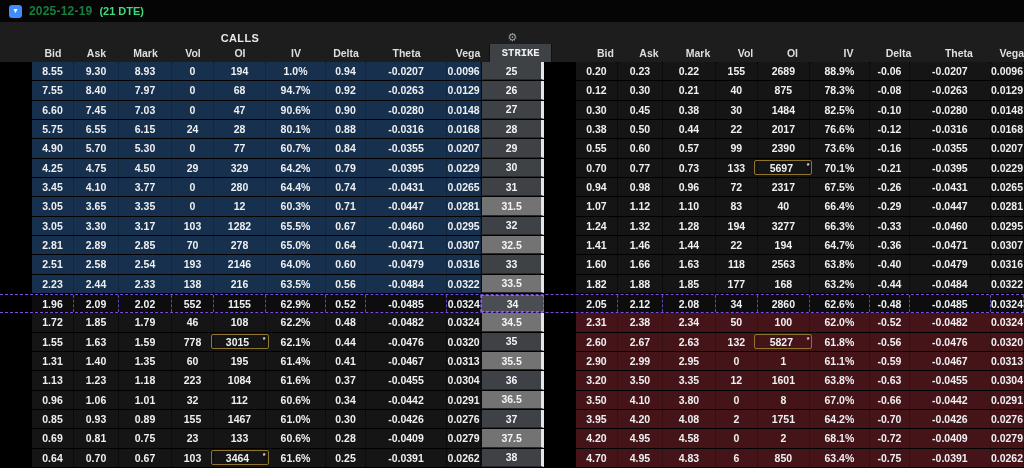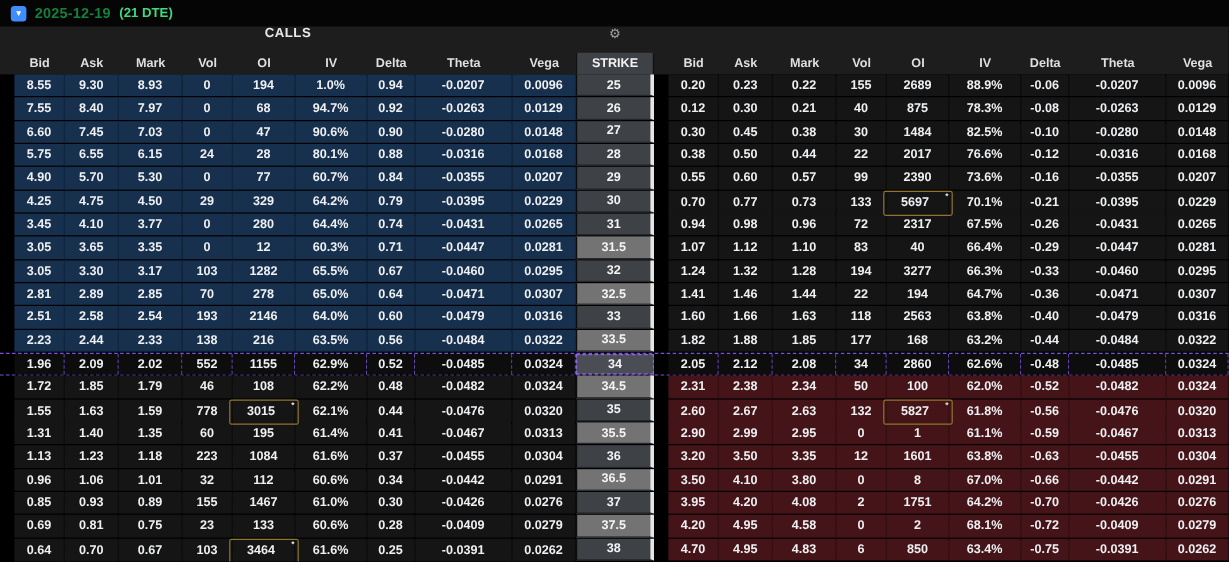--- a/index.html
+++ b/index.html
@@ -9,32 +9,32 @@
 
   
   .titlebar { height:22px; display:flex; align-items:center; gap:7px; padding-left:9px; background:#050505; }
   .expander { width:13px; height:13px; border-radius:3px; background:#3f8cff; color:#fff;
               display:flex; align-items:center; justify-content:center; font-size:8px; line-height:1; cursor:pointer; }
   .tb-date { font-size:12px; font-weight:700; color:#15803d; letter-spacing:.2px; }
   .tb-dte  { font-size:11px; font-weight:700; color:#3fd97f; }
 
   
   .header-band { background:#1d1d1d; }
-  .group-row { height:22px; display:flex; align-items:flex-start; }
+  .group-row { height:22px; display:flex; align-items:flex-end; }
   .group-calls { width:480px; text-align:center; font-size:11px; font-weight:700; color:#e8e8e8; letter-spacing:.4px; }
   .group-gear  { width:65px; text-align:center; color:#9aa0a6; font-size:11px; cursor:pointer; }
   .group-puts  { flex:1; text-align:center; font-size:11px; font-weight:700; color:#e8e8e8; letter-spacing:.4px; }
 
   .colhead-row { height:18px; display:flex; align-items:stretch; }
-  .side-grid { display:grid; grid-template-columns:42px 45px 53px 42px 52px 60px 40px 81px 1fr; padding-left:12px; }
+  .side-grid { display:grid; grid-template-columns:42px 45px 53px 42px 52px 60px 40px 81px 1fr; padding-left:12px;margin-left:20px; }
   .side-grid.calls-grid { width:480px; }
   .side-grid.puts-grid  { flex:1; }
   .colhead-cell { display:flex; align-items:center; justify-content:center; font-size:10.5px; font-weight:700; color:#dfdfdf; }
   .strike-head { width:65px; background:#3e4146; display:flex; align-items:center; justify-content:center;
-                 font-size:10.5px; font-weight:700; color:#f2f2f2; border-left:1px solid #111; border-right:1px solid #111; }
+                 font-size:10.5px; font-weight:700; color:#f2f2f2; border-left:1px solid #111; border-right:1px solid #111;font-family:Liberation Mono, monospace; }
 
   
   .rows { flex:1; display:flex; flex-direction:column; }
   .row { height:19.333px; display:flex; align-items:stretch; border-bottom:1px solid rgba(0,0,0,.65); }
   .cell { display:flex; align-items:center; justify-content:center; font-size:10.5px; font-weight:600;
           color:#eef0f2; background:#151515; border-right:1px dotted rgba(0,0,0,.75); cursor:pointer; }
   .cell.itm-call { background:#16304e; border-right:1px dotted #0d2036; }
   .cell.itm-put  { background:#451419; border-right:1px dotted #2a0c0e; }
 
   .strike-cell { width:65px; background:#3e4146; display:flex; align-items:center; justify-content:center;
@@ -42,21 +42,21 @@
                  border-right:3px solid #e5e5e5; border-bottom:1px solid #25272a; cursor:pointer; }
   .row.half .strike-cell { background:#737373; }
 
   
   .row.atm { border-top:1px dashed #7a4fe0; border-bottom:1px dashed #7a4fe0; }
   .row.atm .cell { background:#0d0d0d; border-right:1px dashed rgba(122,79,224,.8); }
   .row.atm .strike-cell { background:#4a4d53; border:1px dashed #8a63f0; }
 
   
   .oi-box { position:relative; display:inline-flex; align-items:center; justify-content:center;
-            border:1px solid #8e742d; border-radius:2px; min-width:58px; height:21px; padding:0 8px 0 4px; }
+            border:1px solid #8e742d; border-radius:2px; min-width:58px; height:15px; padding:0 8px 0 4px; }
   .oi-star { position:absolute; right:2px; top:1px; font-size:7px; color:#e8e8e8; }
 </style>
 </head>
 <body>
 
 <div id="app">
 
   <div class="titlebar">
     <div class="expander">▾</div>
     <span class="tb-date">2025-12-19</span>

